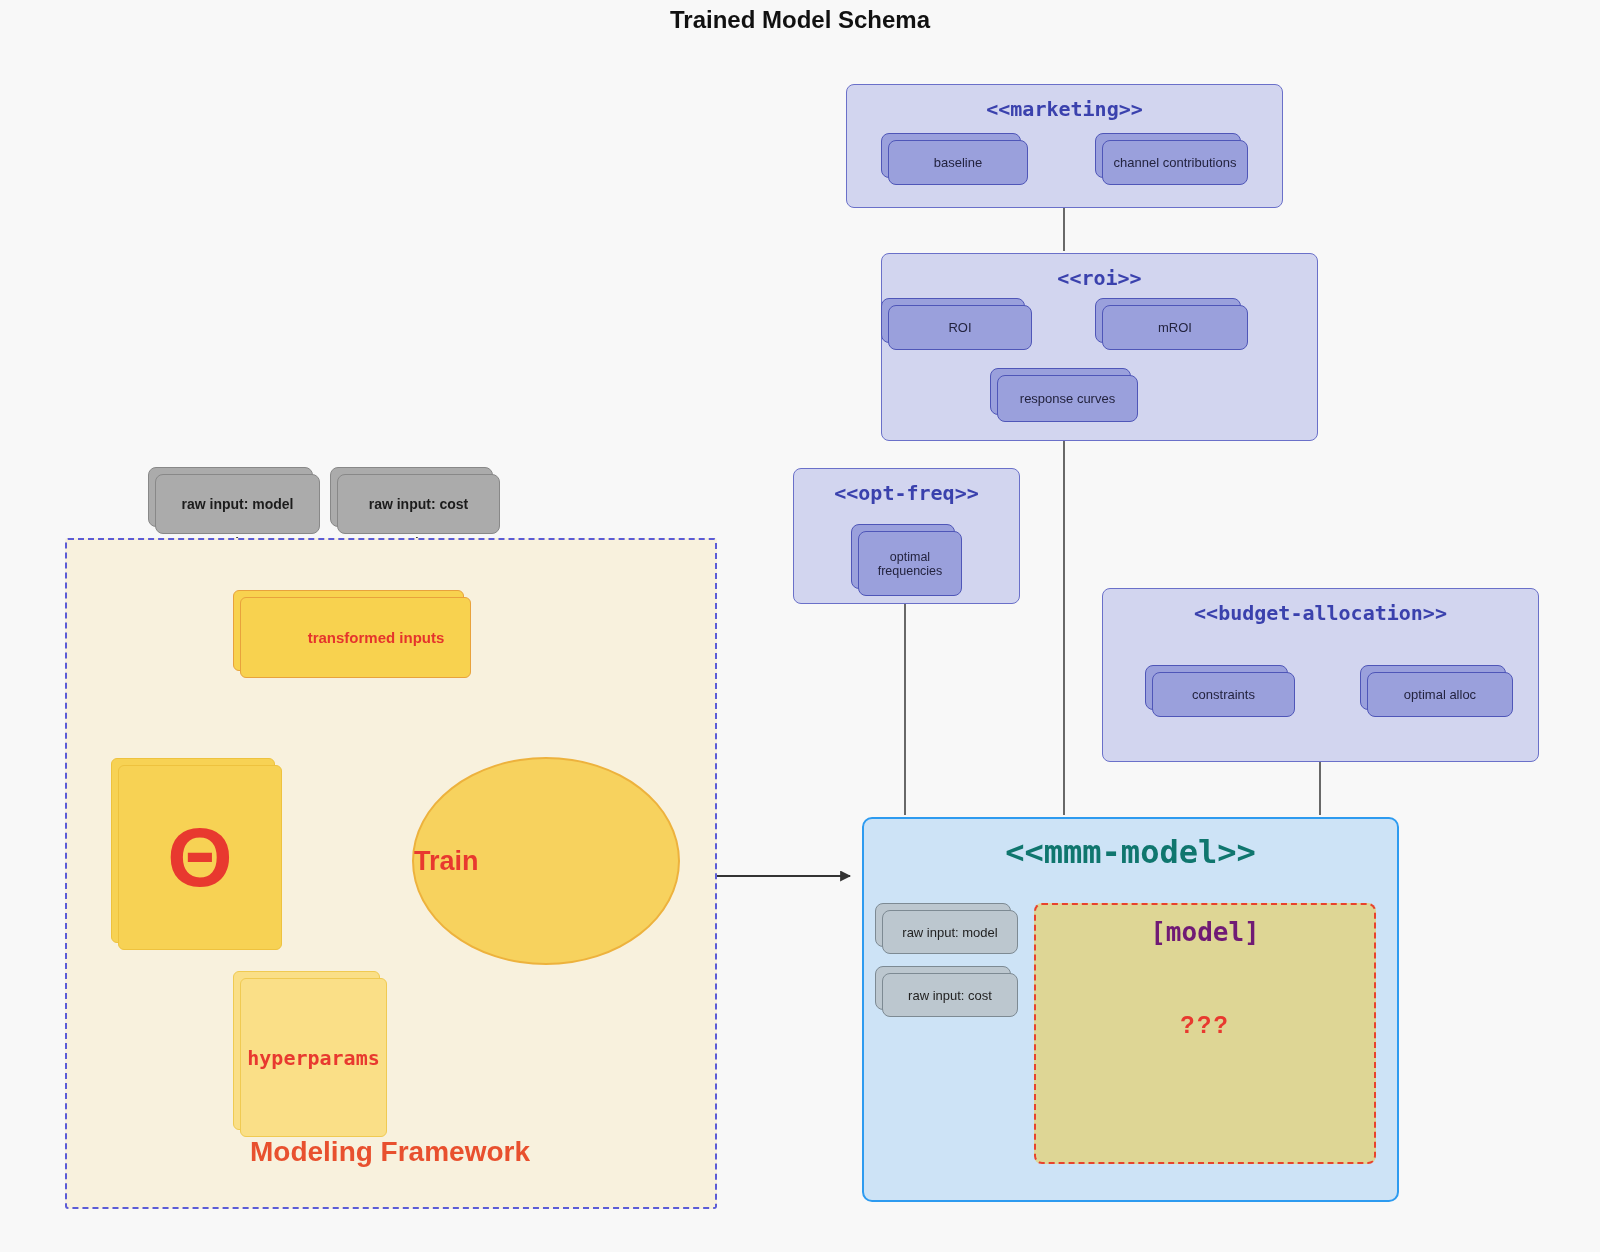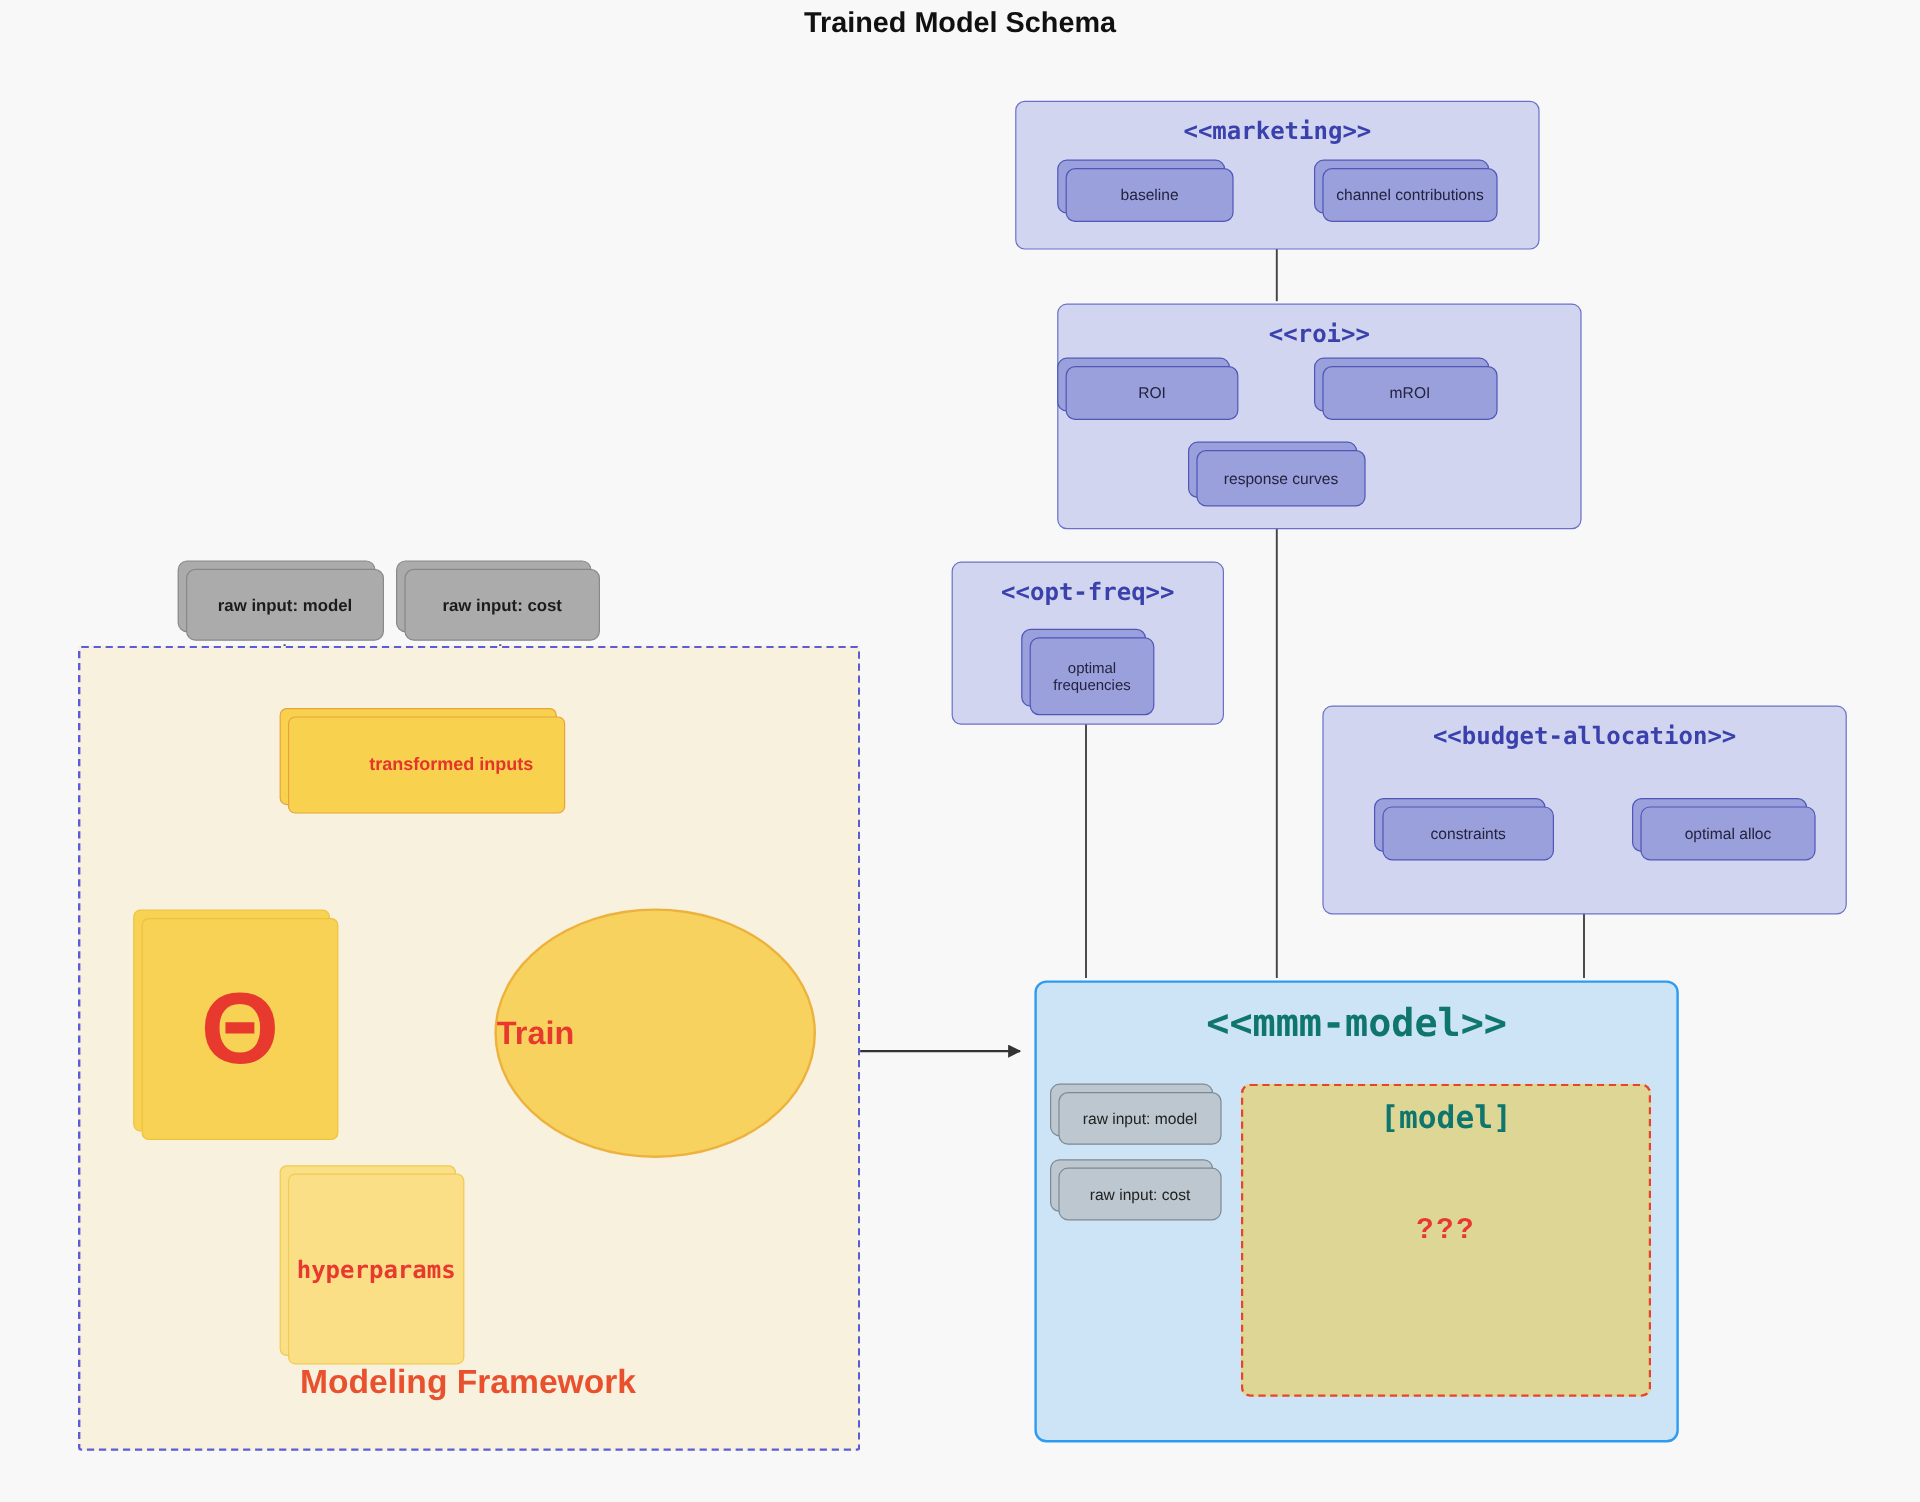--- a/index.html
+++ b/index.html
@@ -89,21 +89,21 @@
     color:#e8392f; font-size:27px; font-weight:bold;
   }
 
   
   .model-box {
     position:absolute; left:1034px; top:903px; width:338px; height:257px;
     background:#ded695; border:2.5px dashed #e8432c; border-radius:8px;
   }
   .model-label {
     position:absolute; top:12px; left:0; width:100%; text-align:center;
-    color:#0f766e; font-size:26px; font-weight:bold;
+    color:#701a75; font-size:26px; font-weight:bold;
     font-family:"DejaVu Sans Mono","Liberation Mono",monospace;
   }
   .model-unknown {
     position:absolute; top:106px; left:0; width:100%; text-align:center;
     color:#e8392f; font-size:24px; font-weight:bold; letter-spacing:2px;
   }
 
   svg.wires { position:absolute; left:0; top:0; pointer-events:none; }
 </style>
 </head>

